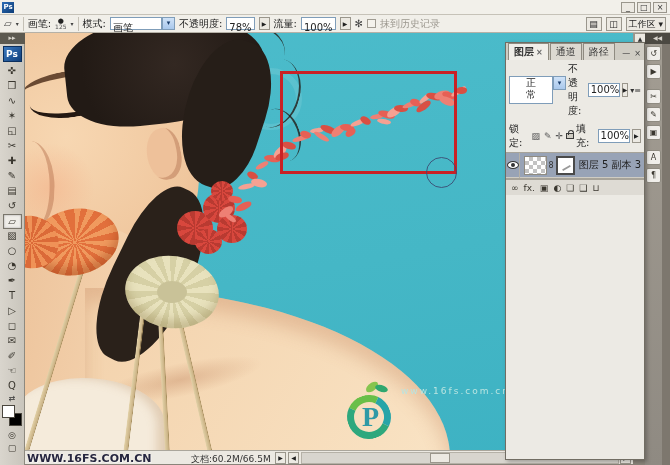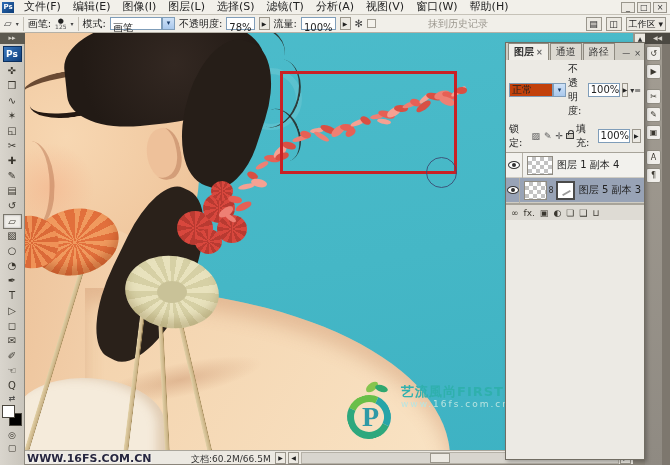--- a/index.html
+++ b/index.html
@@ -15,21 +15,21 @@
   .menu-item { padding:0 6px; font-size:11px; line-height:14px; cursor:default; }
   .win-controls { margin-left:auto; display:flex; gap:2px; padding-right:3px; }
   .win-btn { width:14px; height:11px; background:#ece9e2; border:1px solid #9a968c; font-size:8px;
     line-height:9px; text-align:center; color:#333; }
 
   
   .optionsbar { position:absolute; left:0; top:15px; width:670px; height:18px; background:#f1efe9;
     border-bottom:1px solid #b5b1a7; display:flex; align-items:center; gap:4px; padding:0 4px; z-index:50; }
   .ob-sep { width:1px; height:14px; background:#c4c0b6; }
   .ob-label { font-size:10px; color:#222; }
-  .ob-label.dim { color:#9b978e;margin-left:48px; }
+  .ob-label.dim { color:#9b978e; }
   .ob-glyph { font-size:10px; color:#444; }
   .ob-box { height:13px; background:#fff; border:1px solid #7f9db9; font-size:10px; line-height:11px;
     padding:4px 2px; min-width:28px; text-align:left; }
   .ob-arrowbtn { width:11px; height:13px; background:#ece9e2; border:1px solid #9a968c; font-size:6px;
     line-height:11px; text-align:center; color:#222; }
   .ob-combo { display:flex; }
   .ob-combo .ob-box { width:52px; }
   .ob-combo-btn { width:13px; height:13px; background:linear-gradient(#cfe2f7,#a9c8ec); border:1px solid #7f9db9;
     font-size:7px; line-height:11px; text-align:center; color:#1a3d6b; }
   .ob-check { width:9px; height:9px; border:1px solid #a09c92; background:#f4f2ec; }
@@ -151,21 +151,21 @@
   .layers-panel { position:absolute; left:505px; top:42px; width:140px; height:418px; background:#eceae4;
     border:1px solid #716d63; box-shadow:2px 2px 4px rgba(0,0,0,.25); z-index:30; display:flex; flex-direction:column; }
   .lp-tabs { height:17px; background:#cfccc3; display:flex; align-items:flex-end; padding:1px 2px 0 2px; gap:1px; }
   .lp-tab { font-size:10px; padding:1px 5px; background:#dcd9d1; border:1px solid #8f8b81; border-bottom:none; color:#333; }
   .lp-tab.active { background:#f0eee9; font-weight:bold; }
   .lp-tab .tabx { font-size:8px; color:#666; margin-left:2px; }
   .lp-winbtns { margin-left:auto; display:flex; gap:2px; align-items:center; padding-bottom:3px; }
   .lp-winbtn { font-size:8px; line-height:7px; color:#444; padding:0 1px; }
   .lp-row { display:flex; align-items:center; gap:2px; padding:2px 3px; font-size:10px; }
   .lp-combo { display:flex; }
-  .lp-combo-box { width:44px; height:14px; background:#c2410c; border:1px solid #7f9db9; font-size:10px; line-height:12px; padding:0 2px; }
+  .lp-combo-box { width:44px; height:28px; background:#ffffff; border:1px solid #7f9db9; font-size:10px; line-height:12px; padding:0 16px; }
   .lp-combo-btn { width:13px; height:14px; background:linear-gradient(#cfe2f7,#a9c8ec); border:1px solid #7f9db9;
     font-size:7px; line-height:12px; text-align:center; color:#1a3d6b; }
   .lp-box { width:32px; height:14px; background:#fff; border:1px solid #7f9db9; font-size:10px; line-height:12px; padding:0 2px; }
   .lp-arrow { width:11px; height:14px; background:#ece9e2; border:1px solid #9a968c; font-size:6px; line-height:12px; text-align:center; }
   .lp-menu { font-size:8px; color:#333; margin-left:auto; }
   .lock-ico { font-size:9px; color:#555; padding:0 1px; }
   .lp-list { border-top:1px solid #a7a399; border-bottom:1px solid #a7a399; background:#f2f1ed; position:relative; }
   .layer-row { display:flex; align-items:center; height:25px; border-bottom:1px solid #cfccc3; padding-right:3px; }
   .layer-row.selected { background:#98a3b6; }
   .eye-cell { width:17px; height:25px; border-right:1px solid #b5b1a7; display:flex; align-items:center; justify-content:center; }
@@ -206,32 +206,20 @@
   .dock-gap { height:4px; }
   .edge-strip { position:absolute; left:662px; top:33px; width:8px; height:432px; background:#7d776e; z-index:19; }
 </style>
 </head>
 <body>
 
 <div class="app">
 
   <div class="menubar">
     <span class="appicon">Ps</span>
-    <div id="menu-items" style="display:flex;">
-        <span class="menu-item">文件(F)</span>
-        <span class="menu-item">编辑(E)</span>
-        <span class="menu-item">图像(I)</span>
-        <span class="menu-item">图层(L)</span>
-        <span class="menu-item">选择(S)</span>
-        <span class="menu-item">滤镜(T)</span>
-        <span class="menu-item">分析(A)</span>
-        <span class="menu-item">视图(V)</span>
-        <span class="menu-item">窗口(W)</span>
-        <span class="menu-item">帮助(H)</span>
-      </div>
     <div class="win-controls">
       <span class="win-btn">_</span>
       <span class="win-btn">□</span>
       <span class="win-btn">×</span>
     </div>
   </div>
 
   <div class="optionsbar">
     <span class="ob-glyph">▱</span>
     <span class="ob-glyph" style="font-size:6px;">▾</span>
@@ -379,21 +367,20 @@
       <div class="anno-rect"></div>
       <div class="anno-circle"></div>
       <div class="logo">
         <div class="logo-mark">
           <div class="logo-ring"></div>
           <div class="leaf leaf1"></div>
           <div class="leaf leaf2"></div>
           <div class="logo-p">P</div>
         </div>
         <div class="logo-text">
-          <div class="logo-cn">艺流風尚FIRST</div>
           <div class="logo-url">www.16fs.com.cn</div>
         </div>
       </div>
     </div>
   </div>
 
   <div class="vscroll">
     <div class="sc-btn">▲</div>
     <div class="v-thumb"></div>
     <div class="sc-btn down">▼</div>
@@ -436,27 +423,20 @@
           <span class="lock-ico">▨</span>
           <span class="lock-ico">✎</span>
           <span class="lock-ico">✛</span>
           <span class="css-lock"></span>
         </span>
       <span style="margin-left:0;">填充:</span>
       <span class="lp-box">100%</span>
       <span class="lp-arrow">▶</span>
     </div>
     <div class="lp-list" id="lp-list">
-        <div class="layer-row">
-          <span class="eye-cell">
-            <span class="eye-ico"></span>
-          </span>
-          <span class="thumb checker"></span>
-          <span class="layer-name">图层 1 副本 4</span>
-        </div>
         <div class="layer-row selected">
           <span class="eye-cell">
             <span class="eye-ico"></span>
           </span>
           <span class="thumb checker"></span>
           <span class="link-8">8</span>
           <span class="mask-thumb"></span>
           <span class="layer-name">图层 5 副本 3</span>
         </div>
       </div>

